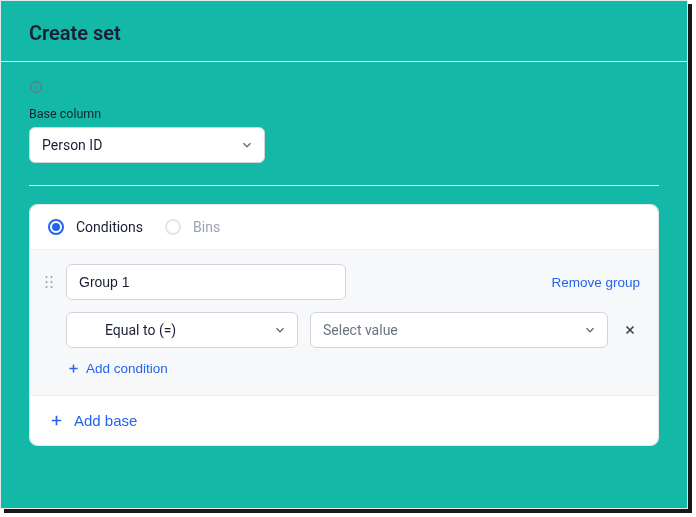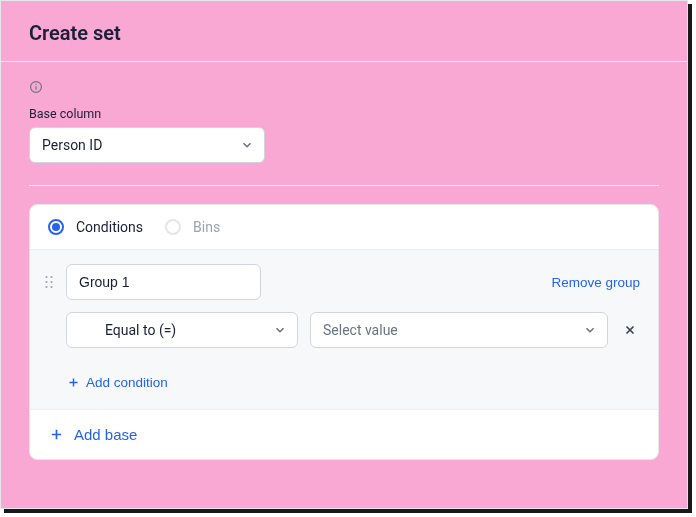--- a/index.html
+++ b/index.html
@@ -6,21 +6,21 @@
     body {
       font-family: -apple-system, BlinkMacSystemFont, "Segoe UI", Roboto, Helvetica, Arial, sans-serif;
       background: #fff;
       width: 696px;
       height: 517px;
       overflow: hidden;
     }
     .modal {
       width: 688px;
       height: 509px;
-      background: #f9a8d4;
+      background: #14b8a6;
       border: 1px solid #e5e7eb;
       box-shadow: 4px 4px 0 rgba(0,0,0,0.9);
       margin: 0;
       display: flex;
       flex-direction: column;
     }
     .header {
       padding: 20px 28px 16px 28px;
       border-bottom: 1px solid #eceef1;
     }
@@ -152,21 +152,21 @@
       flex-shrink: 0;
     }
     .text-input {
       border: 1px solid #d1d5db;
       border-radius: 6px;
       background: #fff;
       height: 36px;
       padding: 0 12px;
       font-size: 14px;
       color: #1a1f36;
-      width: 195px;
+      width: 280px;
       outline: none;
     }
     .spacer { flex: 1; }
     .link-btn {
       color: #2563eb;
       font-size: 13.5px;
       cursor: pointer;
       background: none;
       border: none;
       display: inline-flex;
@@ -186,21 +186,21 @@
       width: 20px;
       height: 20px;
       display: flex;
       align-items: center;
       justify-content: center;
       color: #374151;
       cursor: pointer;
       flex-shrink: 0;
     }
     .add-condition-row {
-      margin-top: 26px;
+      margin-top: 12px;
       margin-left: 24px;
     }
     .plus-icon {
       width: 14px;
       height: 14px;
       display: inline-flex;
       align-items: center;
       justify-content: center;
     }
     .add-group-row {

